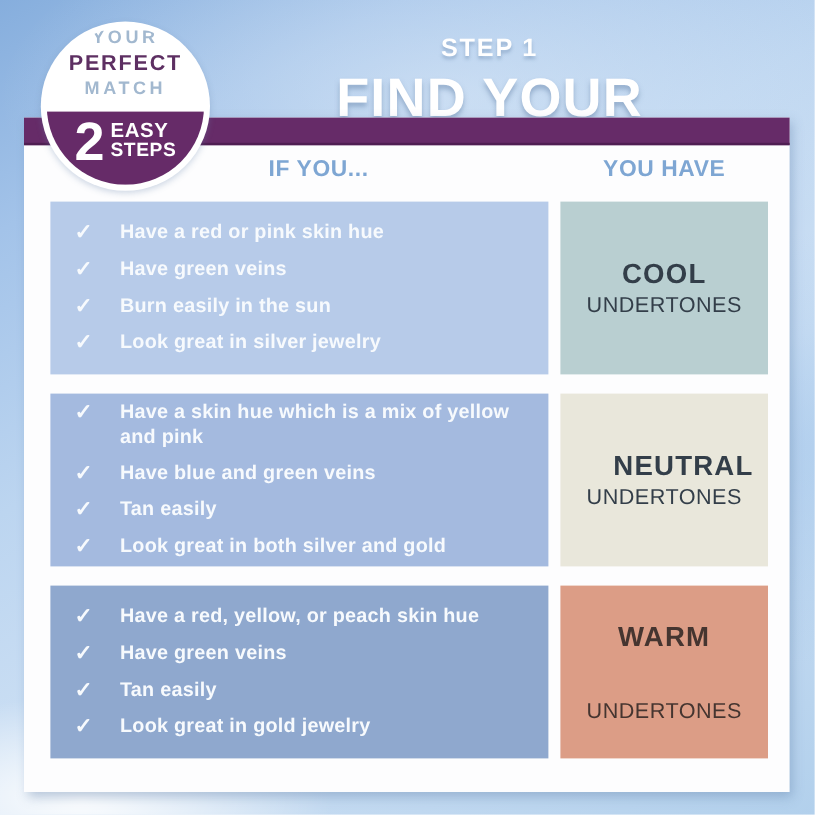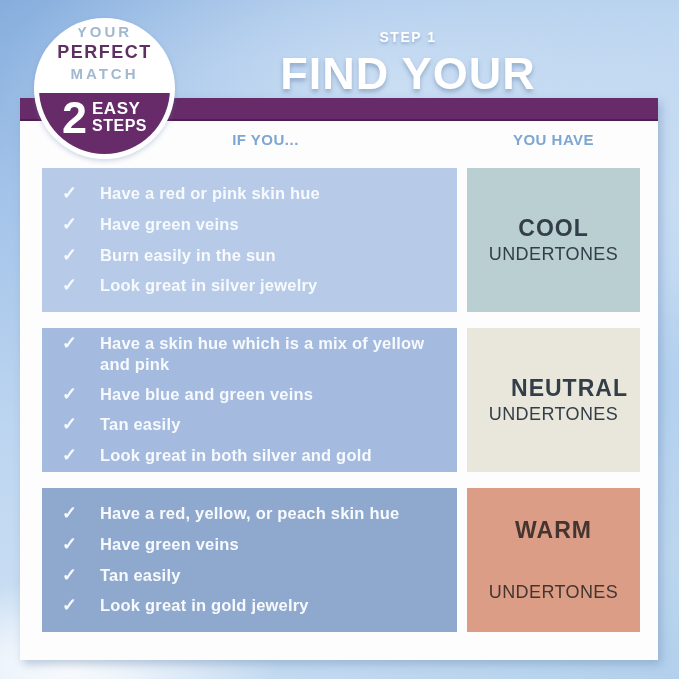--- a/index.html
+++ b/index.html
@@ -10,34 +10,34 @@
   .sky{position:absolute;inset:0;
     background:
       radial-gradient(ellipse 300px 120px at 10% 98%, rgba(255,255,255,0.95), rgba(255,255,255,0) 70%),
       radial-gradient(ellipse 600px 260px at 108% 55%, rgba(150,190,232,0.45), rgba(255,255,255,0) 70%),
       radial-gradient(ellipse 500px 220px at 55% 12%, rgba(230,240,250,0.5), rgba(255,255,255,0) 75%),
       linear-gradient(150deg, #86aedd 0%, #a3c3e9 18%, #bcd5f0 40%, #cde0f4 62%, #c0d8f0 82%, #b2d0ec 100%);
   }
 
   
   .headline{position:absolute;left:158px;top:0;width:500px;text-align:center;color:#ffffff;}
-  .step-label{margin-top:29px;font-size:14px;font-weight:700;letter-spacing:1.5px;
+  .step-label{margin-top:29px;font-size:21px;font-weight:700;letter-spacing:1.5px;
     text-shadow:0 2px 3px rgba(96,126,163,0.45);}
   .main-title{margin-top:3px;font-size:45px;font-weight:700;letter-spacing:1px;
     text-shadow:0 3px 4px rgba(96,126,163,0.5);}
 
   
   .card{position:absolute;left:20px;top:98px;width:638px;height:562px;background:#fdfdfe;
     box-shadow:3px 4px 9px rgba(105,135,175,0.45);}
   .band{position:absolute;left:0;top:0;width:100%;height:23px;background:#662b68;
     border-bottom:2px solid #4f1e52;box-sizing:border-box;}
 
   
   .col-headers{position:absolute;left:22px;top:33px;width:598px;display:flex;}
-  .col-h{font-size:15px;font-weight:700;letter-spacing:0.5px;color:#7ea6d3;text-align:center;}
+  .col-h{font-size:19px;font-weight:700;letter-spacing:0.5px;color:#7ea6d3;text-align:center;}
   .col-h.left{width:415px;padding-left:32px;box-sizing:border-box;}
   .col-spacer{width:10px;}
   .col-h.right{width:173px;}
 
   
   .rows{position:absolute;left:22px;top:70px;width:598px;}
   .row{display:flex;margin-bottom:16px;height:144px;}
   .list{width:415px;height:144px;box-sizing:border-box;display:flex;flex-direction:column;
     justify-content:center;padding-left:20px;padding-right:8px;}
   .item{display:flex;align-items:flex-start;margin:4.5px 0;}

